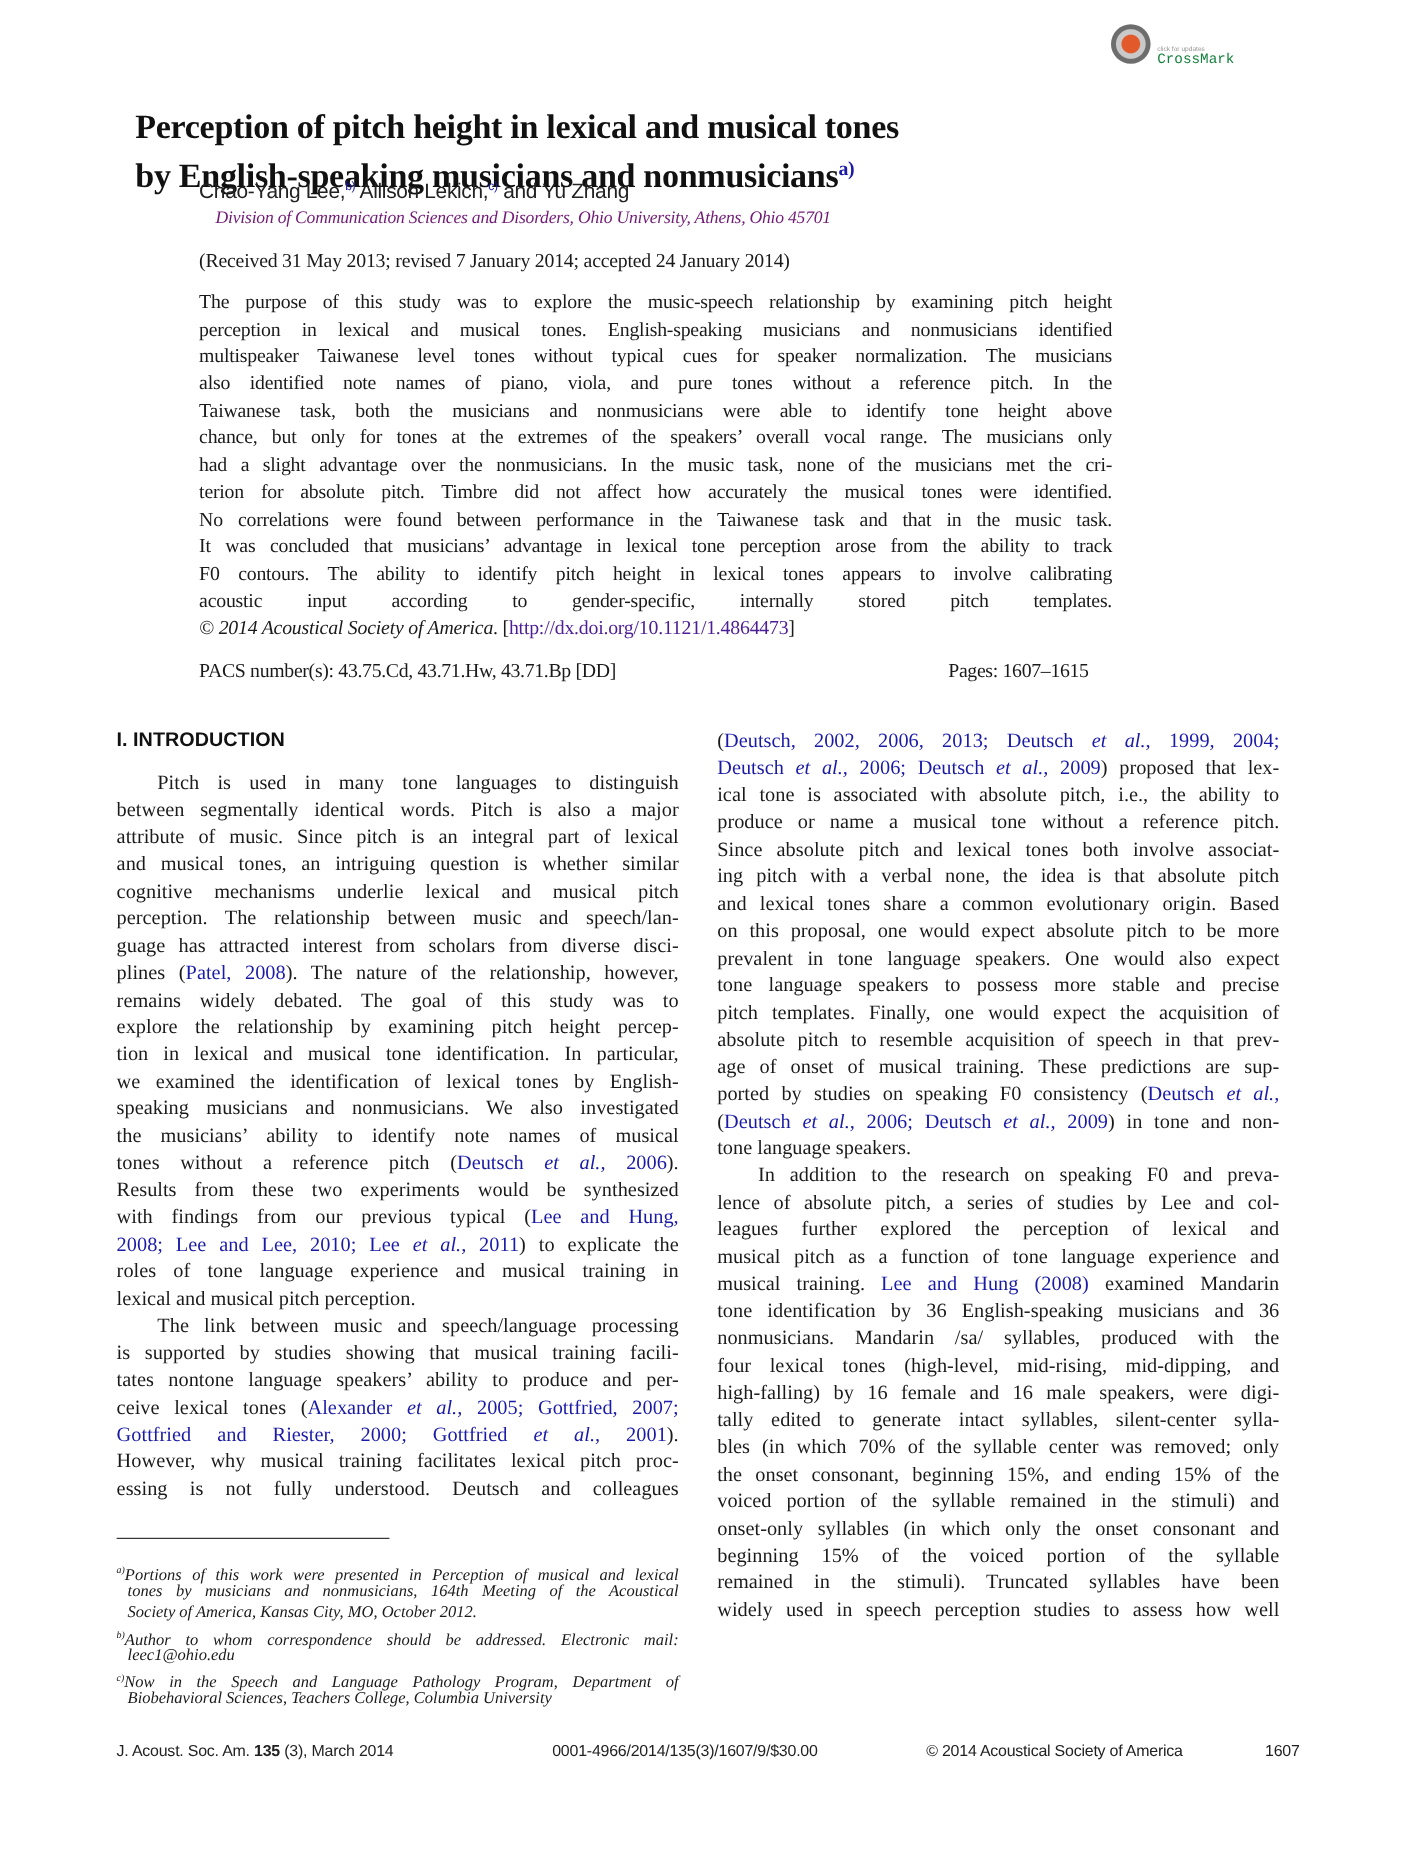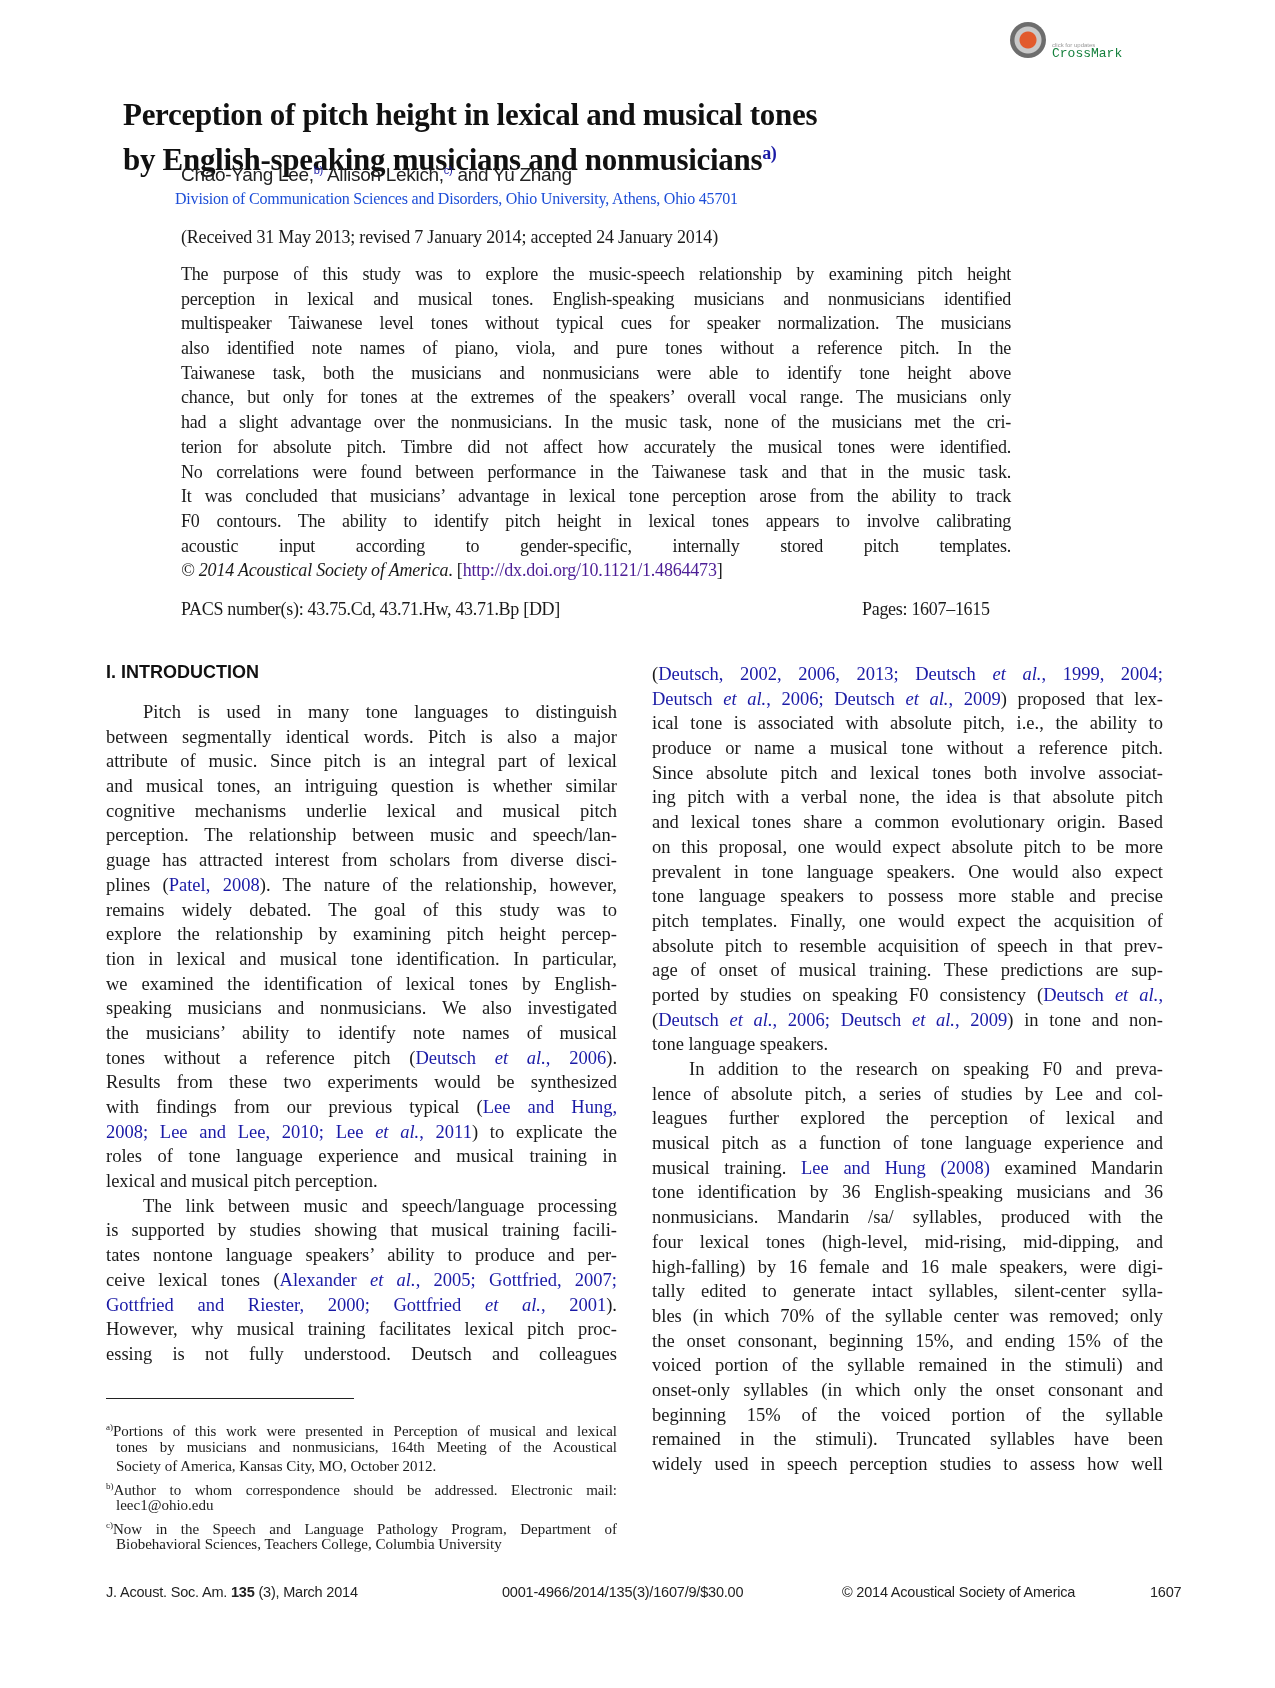--- a/index.html
+++ b/index.html
@@ -10,41 +10,41 @@
   .cm-circle { position:absolute; left:0; top:0; width:36px; height:36px; border-radius:50%;
                background:radial-gradient(circle at 50% 50%, #e25a2c 0 8px, #c9c9c9 9px 13px, #6d6d6d 14px 18px); }
   .cm-text { position:absolute; left:42px; top:4px; font-family:Liberation Mono, monospace; font-size:13px; color:#15803d;margin-top:20px; }
   .cm-sub { position:absolute; left:42px; top:20px; font-family:"Liberation Sans", sans-serif; font-size:6px; color:#999; }
 
   .title { left:123px; top:72px; width:960px; font-family:"Liberation Serif", serif; font-weight:bold;
            font-size:31px; line-height:38px; color:#111; letter-spacing:-0.3px;margin-top:24px; }
   .title sup { font-size:18px; color:#1a1aa6; }
   .authors { left:181px; top:164px; font-family:"Liberation Sans", sans-serif; font-size:19px; color:#222; letter-spacing:-0.3px; }
   .authors sup { font-size:11px; color:#1a1aa6; }
-  .affil { left:175px; top:190px; font-size:16px; color:#1d4ed8; letter-spacing:-0.2px; }
+  .affil { left:196px; top:190px; font-style:italic; font-size:16px; color:#701a75; letter-spacing:-0.2px; }
   .received { left:181px; top:227px; font-size:18px; letter-spacing:-0.2px; }
 
   .abstract { left:181px; top:262px; width:830px; font-size:18px; line-height:24.7px; letter-spacing:-0.2px; }
   .line { display:block; white-space:nowrap; text-align:justify; text-align-last:justify; height:24.7px; }
   .line.last { text-align-last:left; }
   .copyright i { font-style:italic; }
   .link { color:#4c1d95; }
   .pacs { left:181px; top:599px; font-size:18px; letter-spacing:-0.3px; }
   .pages { left:862px; top:599px; font-size:18px; letter-spacing:-0.3px; }
 
   .col { font-size:18.5px; line-height:24.75px; }
   .col-left { left:106px; top:700px; width:511px; }
   .col-right { left:652px; top:662px; width:511px; }
   .indent { text-indent:37px; }
   .section-head { left:106px; top:662px; font-family:"Liberation Sans", sans-serif; font-weight:bold; font-size:18px; color:#111; }
   .cite { color:#1a1aa6; }
 
   .fn-rule { left:106px; top:1398px; width:248px; height:1px; background:#222; }
   .footnotes { left:106px; top:1418px; width:511px; font-size:15px; line-height:19.5px; }
-  .fn-line { display:block; white-space:nowrap; text-align:justify; text-align-last:justify; height:19.5px; }
+  .fn-line { display:block; white-space:nowrap; text-align:justify; text-align-last:justify; height:19.5px;font-style:italic; }
   .fn-line.cont { padding-left:10px; }
   .fn-line.last { text-align-last:left; }
   .fn-line sup { font-size:9px; }
 
   .footer { top:1584px; font-family:"Liberation Sans", sans-serif; font-size:14.5px; color:#222; letter-spacing:-0.2px; }
 </style>
 </head>
 <body>
 
 <div class="abs crossmark">

